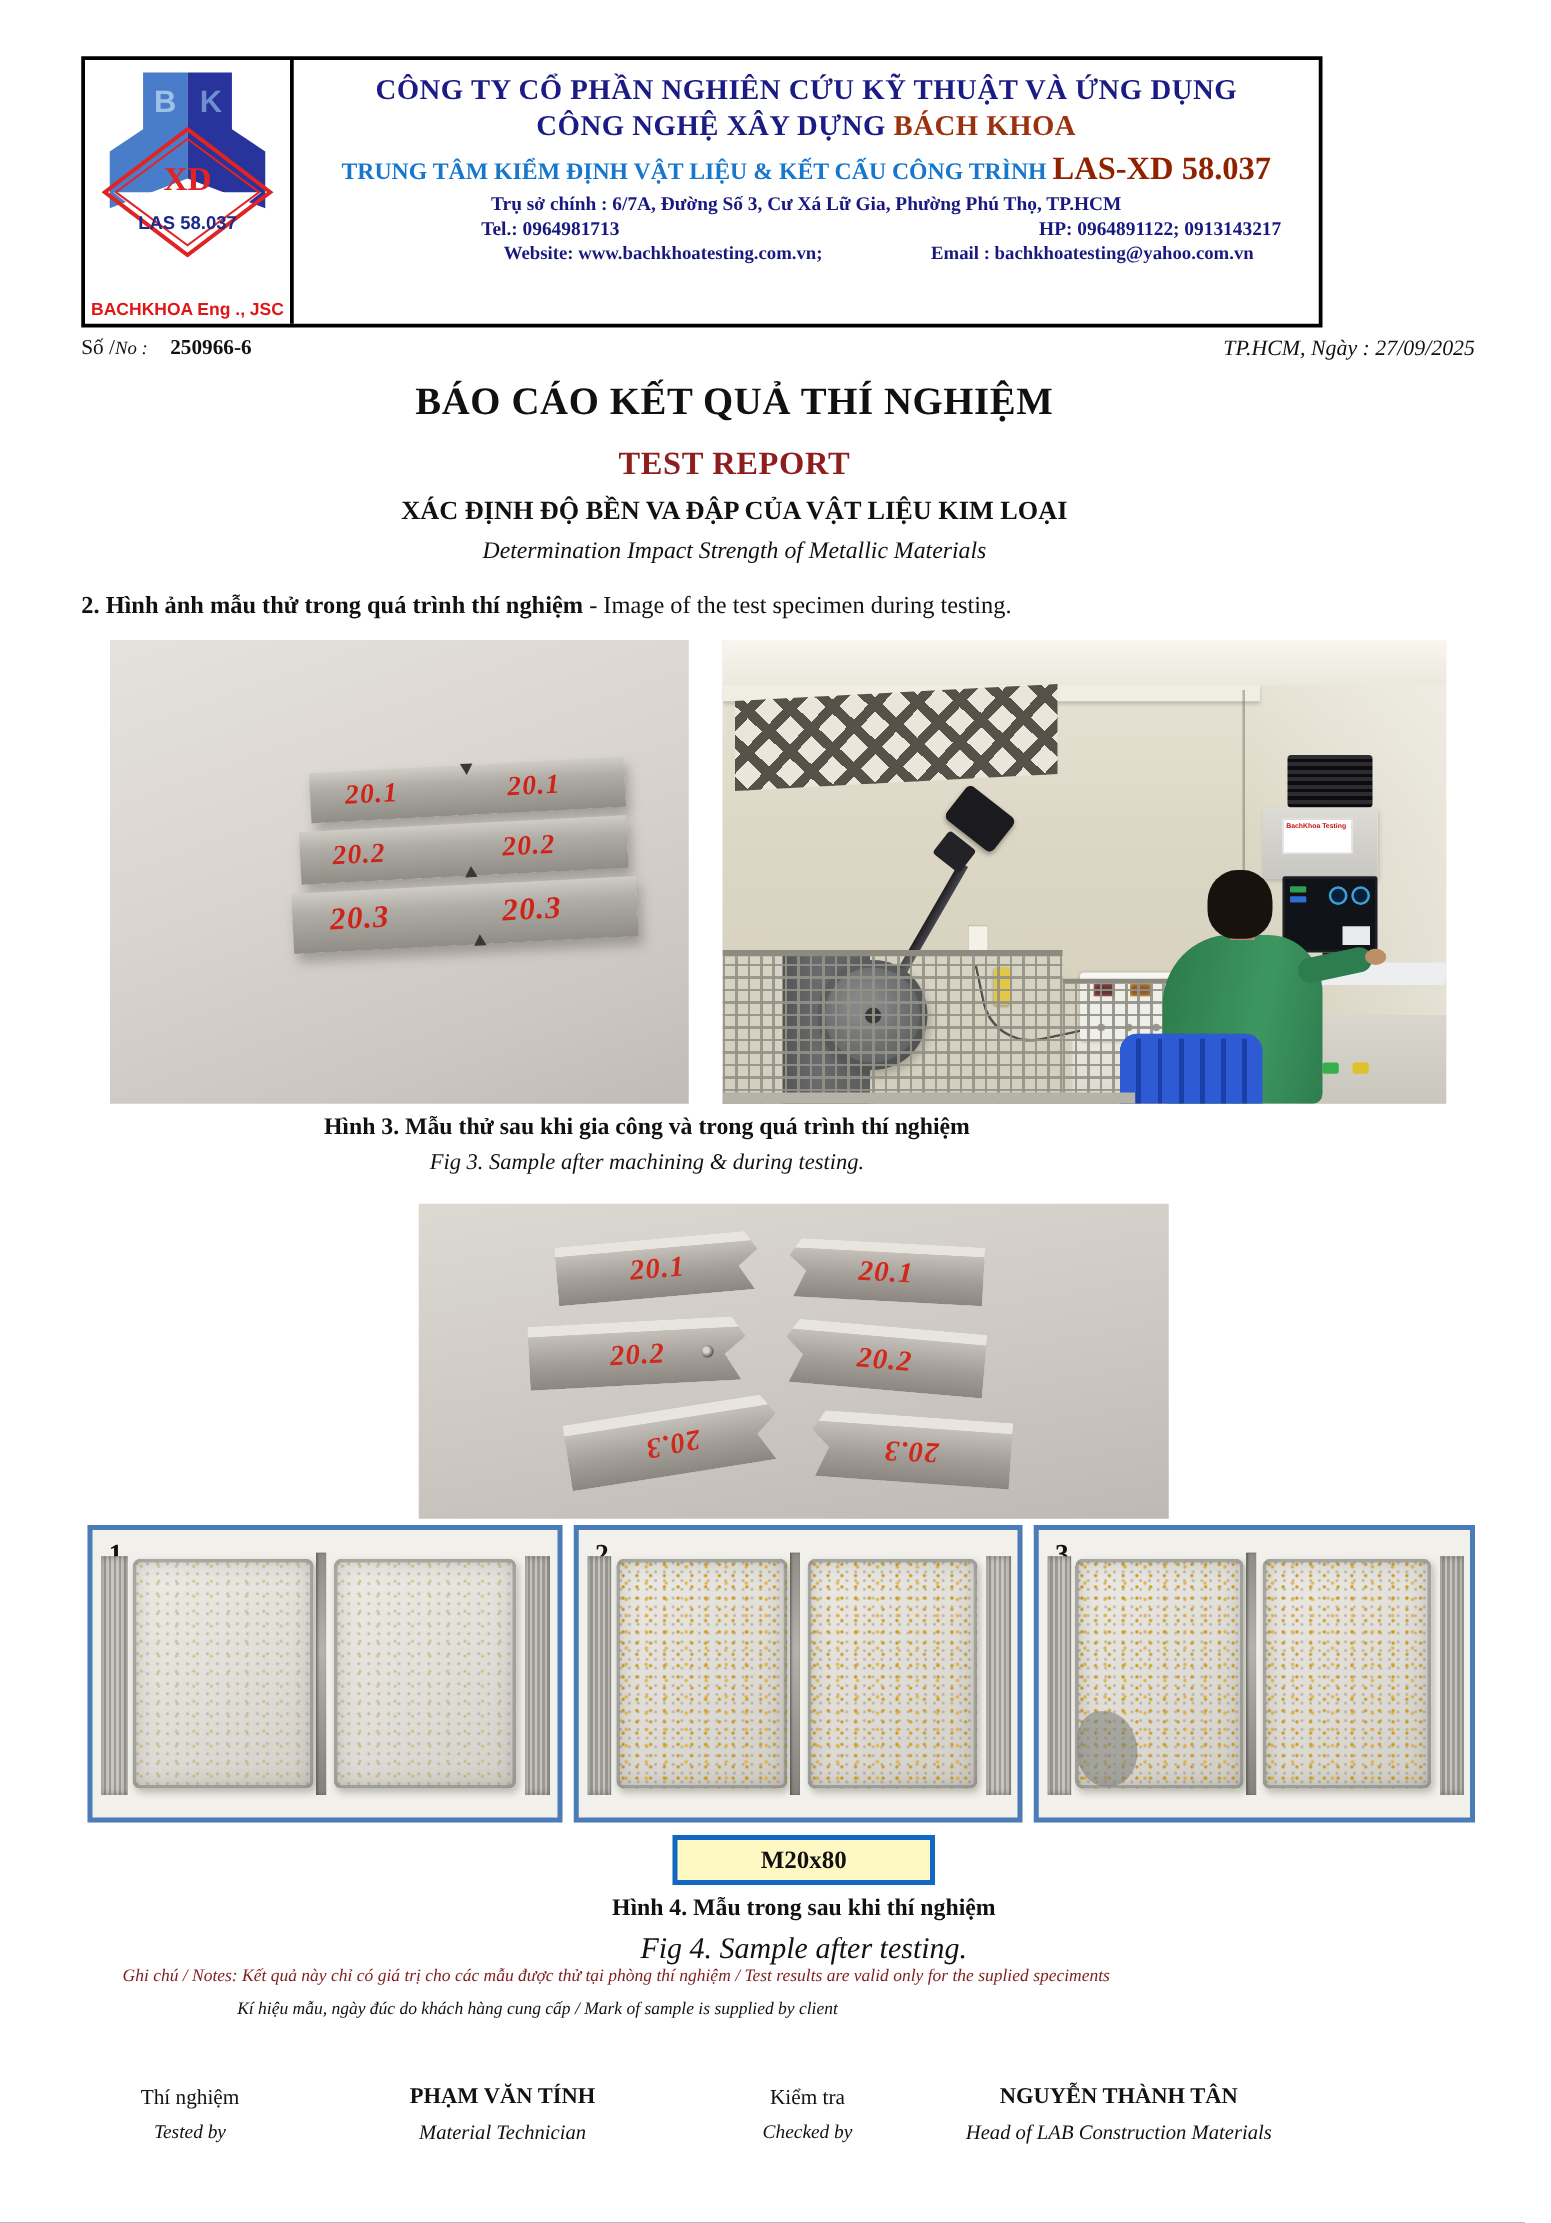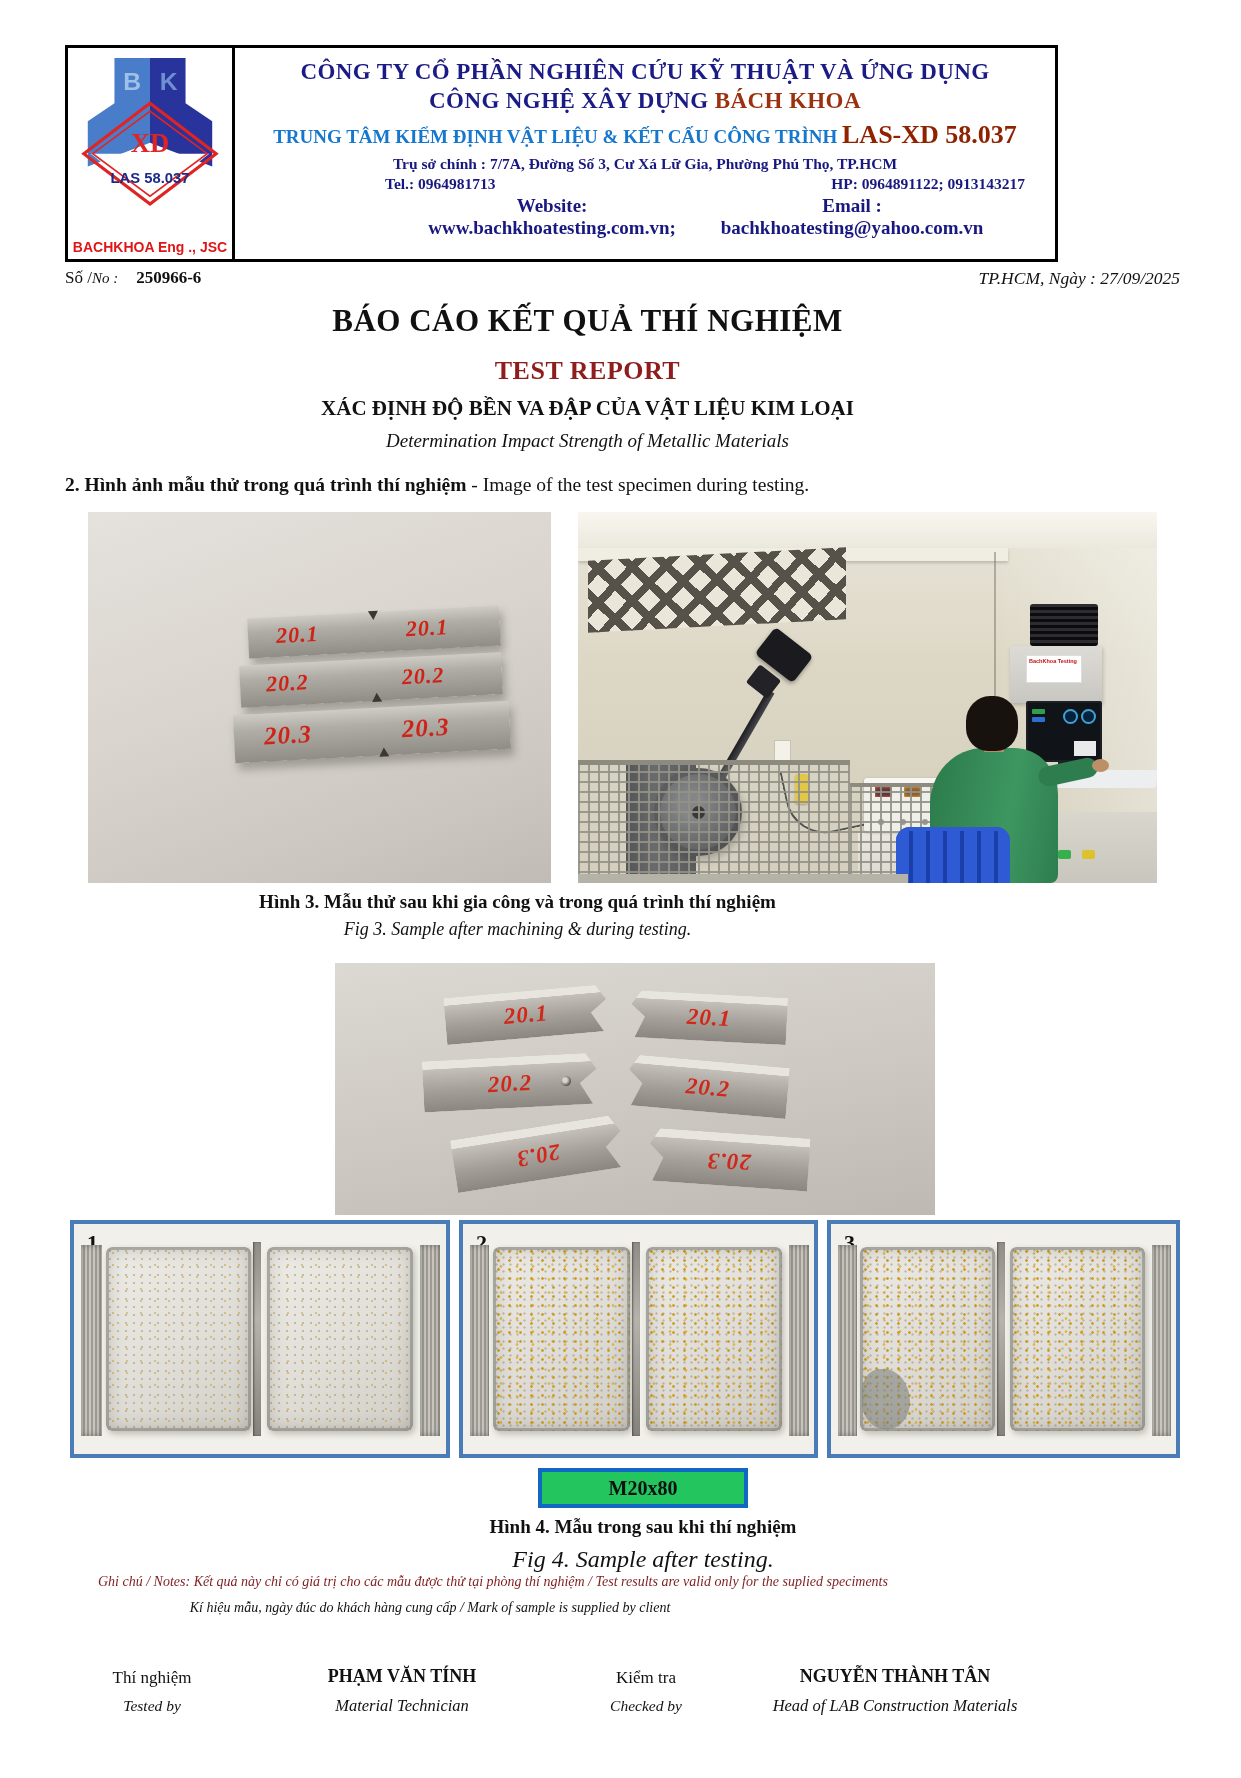--- a/index.html
+++ b/index.html
@@ -16,21 +16,21 @@
   .logo-company{position:absolute;bottom:4px;left:0;right:0;font-family:"Liberation Sans",sans-serif;font-weight:bold;font-size:14px;color:#e01616;}
   .header-content{position:absolute;left:167px;right:0;top:0;bottom:0;text-align:center;}
   .h-line1{margin-top:11px;font-size:23px;font-weight:bold;color:#1b1b86;letter-spacing:.4px;}
   .h-line2{margin-top:3px;font-size:23px;font-weight:bold;color:#1b1b86;letter-spacing:.4px;}
   .h-line2 .brand{color:#9c3110;}
   .h-line3{margin-top:6px;}
   .h-line3 .center-name{font-size:19px;font-weight:bold;color:#1677cd;}
   .h-line3 .las{font-size:26px;font-weight:bold;color:#8f2300;}
   .h-line4{margin-top:5px;font-size:15.5px;font-weight:bold;color:#181880;}
   .h-line5{margin-top:2px;font-size:15.5px;font-weight:bold;color:#181880;display:flex;justify-content:space-between;padding:0 30px 0 150px;}
-  .h-line6{margin-top:2px;font-size:19px;font-weight:bold;color:#181880;display:flex;justify-content:space-between;padding:0 52px 0 168px;}
+  .h-line6{margin-top:2px;font-size:15px;font-weight:bold;color:#181880;display:flex;justify-content:space-between;padding:0 52px 0 168px;}
 
   
   .meta-row{position:absolute;left:65px;top:268px;width:1115px;font-size:17px;}
   .meta-left{position:absolute;left:0;top:0;}
   .meta-left .no-label2{font-style:italic;font-size:15px;}
   .meta-left .no-value{font-weight:bold;margin-left:18px;}
   .meta-right{position:absolute;right:0;top:0;font-style:italic;font-size:17.5px;}
 
   
   .center-col{position:absolute;left:0;width:1175px;text-align:center;}
@@ -147,21 +147,21 @@
     radial-gradient(circle,rgba(228,172,30,.8) .9px,transparent 1.8px),
     radial-gradient(circle,rgba(145,140,128,.5) .8px,transparent 1.5px),
     linear-gradient(145deg,#edebe4 0%,#dedcd4 55%,#d0cdc5 100%);
     background-size:11px 9px,16px 13px,7px 7px,100% 100%;}
   .crack{position:absolute;left:48.2%;top:8%;width:2.2%;height:84%;
     background:linear-gradient(180deg,#8f8d86,#b5b3ac 40%,#84827b);box-shadow:inset 1px 0 2px rgba(40,40,36,.6);}
   .gray-patch{position:absolute;left:9%;bottom:11%;width:14%;height:26%;background:rgba(120,122,118,.55);border-radius:40% 60% 50% 50%;}
 
   
   .size-box{position:absolute;left:538px;top:1468px;width:210px;height:40px;border:4px solid #1266c4;box-sizing:border-box;
-    display:flex;align-items:center;justify-content:center;font-size:20px;font-weight:bold;background:#22c55e;}
+    display:flex;align-items:center;justify-content:center;font-size:20px;font-weight:bold;background:#fef9c3;}
 
   
   .notes1{position:absolute;left:98px;top:1574px;width:860px;font-size:14px;font-style:italic;color:#7f1d1d;}
   .notes2{position:absolute;left:160px;top:1600px;width:540px;text-align:center;font-size:14px;font-style:italic;color:#111;}
 
   
   .sig{position:absolute;text-align:center;transform:translateX(-50%);}
   .sig .l1{font-size:17px;}
   .sig.bold .l1{font-size:18px;font-weight:bold;}
   .sig .l2{margin-top:9px;font-size:15.5px;font-style:italic;}
@@ -184,21 +184,21 @@
         <text x="94" y="38" text-anchor="middle" font-family="Liberation Sans, sans-serif" font-size="25" font-weight="bold" fill="#6f8fd0">K</text>
         <text x="75" y="101" text-anchor="middle" font-family="Liberation Serif, serif" font-size="27" font-weight="bold" fill="#e02424">XD</text>
         <text x="75" y="133" text-anchor="middle" font-family="Liberation Sans, sans-serif" font-size="15" font-weight="bold" fill="#1b2a8a">LAS 58.037</text>
       </svg>
       <div class="logo-company">BACHKHOA Eng ., JSC</div>
     </div>
     <div class="header-content">
       <div class="h-line1">CÔNG TY CỔ PHẦN NGHIÊN CỨU KỸ THUẬT VÀ ỨNG DỤNG</div>
       <div class="h-line2"><span>CÔNG NGHỆ XÂY DỰNG </span><span class="brand">BÁCH KHOA</span></div>
       <div class="h-line3"><span class="center-name">TRUNG TÂM KIỂM ĐỊNH VẬT LIỆU &amp; KẾT CẤU CÔNG TRÌNH </span><span class="las">LAS-XD 58.037</span></div>
-      <div class="h-line4">Trụ sở chính :  7/7A, Đường  Số  3, Cư  Xá  Lữ  Gia,  Phường  Phú Thọ,  TP.HCM</div>
+      <div class="h-line4">Trụ sở chính :  6/7A, Đường  Số  3, Cư  Xá  Lữ  Gia,  Phường  Phú Thọ,  TP.HCM</div>
       <div class="h-line5">
         <span>Tel.:   0964981713</span>
         <span>HP:  0964891122; 0913143217</span>
       </div>
       <div class="h-line6">
         <span>Website: www.bachkhoatesting.com.vn;</span>
         <span>Email : bachkhoatesting@yahoo.com.vn</span>
       </div>
     </div>
   </div>

